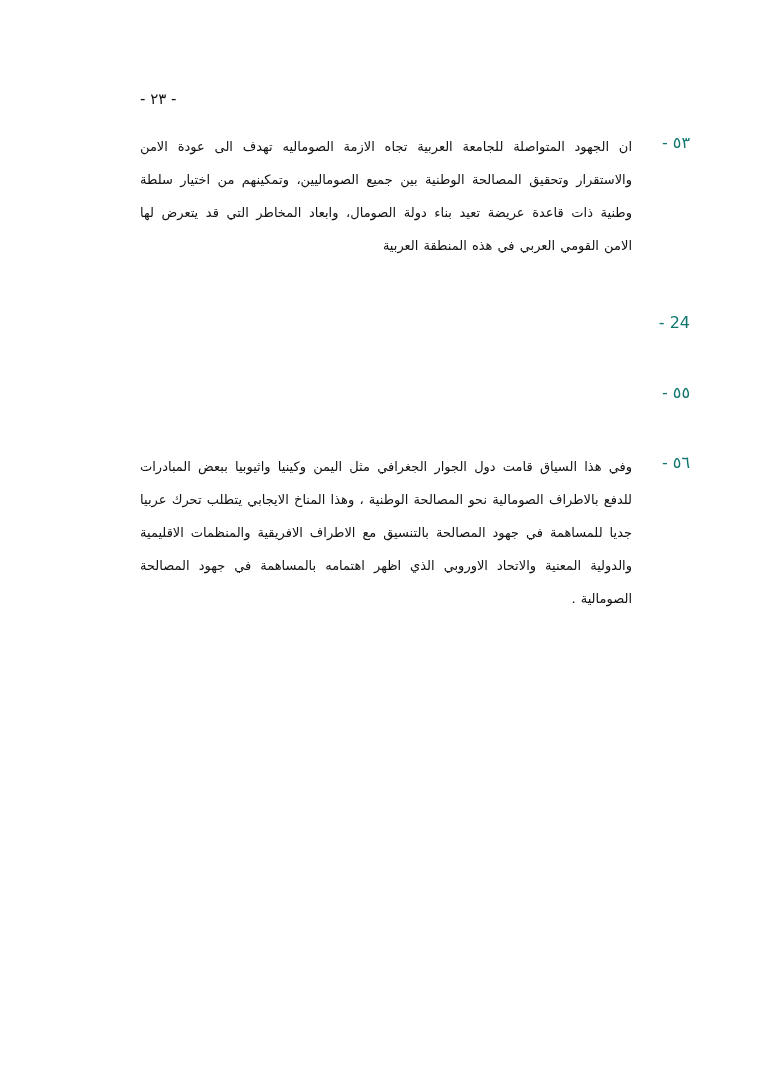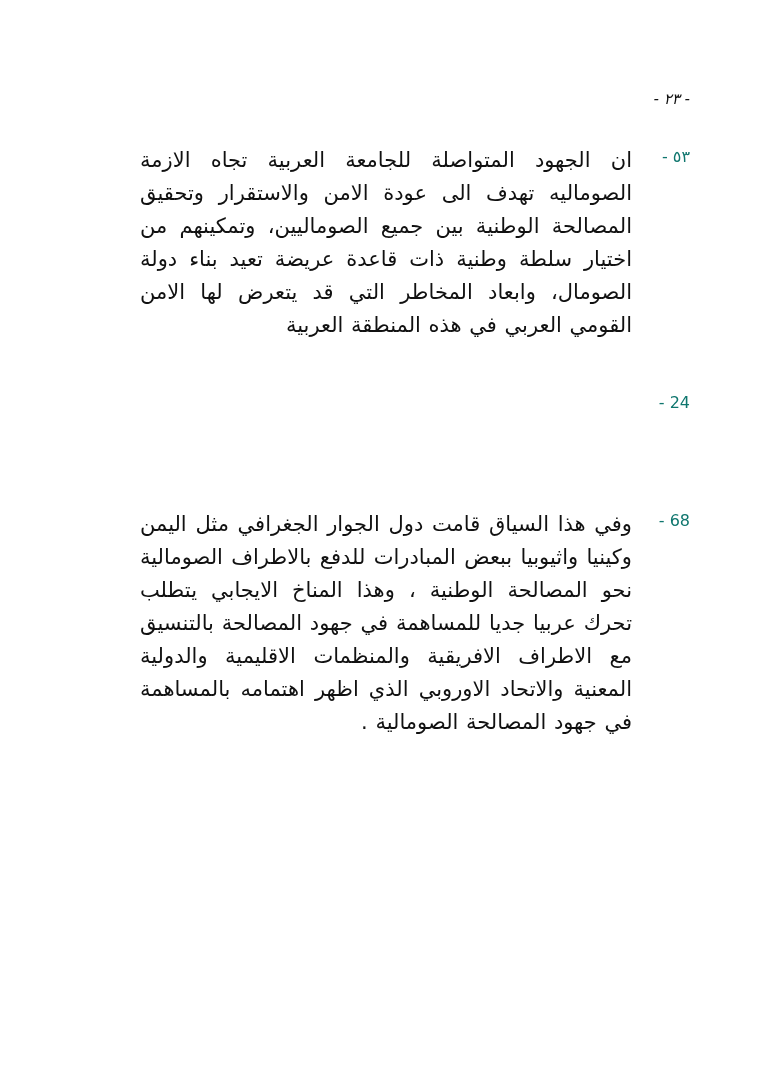--- a/index.html
+++ b/index.html
@@ -13,42 +13,41 @@
     overflow: hidden;
   }
   .page {
     position: relative;
     width: 772px;
     height: 1088px;
     padding: 90px 82px 40px 140px; 
     direction: rtl;
   }
   .page-number {
-    text-align: right;
+    text-align: left;
     font-size: 15px;
     letter-spacing: 3px;
-    margin-bottom: 36px;
+    margin-bottom: 22px;
     color: #111;
-    font-style: italic;
   }
   .paragraph {
     display: flex;
     direction: rtl;
     margin-bottom: 48px;
   }
   .para-num {
     flex: 0 0 58px;
     font-size: 16px;
     white-space: nowrap;
     padding-top: 3px;
     color: #0f766e;
   }
   .para-text {
     flex: 1 1 auto;
-    font-size: 21px;
+    font-size: 13px;
     line-height: 33px;
     text-align: justify;
     text-justify: inter-word;
     color: #111;
     word-spacing: 1px;
   }
 </style>
 </head>
 <body>
 
@@ -61,21 +60,22 @@
     <div class="paragraph">
       <div class="para-num">٥٣ -</div>
       <div class="para-text">ان الجهود المتواصلة للجامعة العربية تجاه الازمة الصوماليه تهدف الى عودة الامن والاستقرار وتحقيق المصالحة الوطنية بين جميع الصوماليين، وتمكينهم من اختيار سلطة وطنية ذات قاعدة عريضة تعيد بناء دولة الصومال، وابعاد المخاطر التي قد يتعرض لها الامن القومي العربي في هذه المنطقة العربية</div>
     </div>
 
     <div class="paragraph">
       <div class="para-num">24 -</div>
     </div>
 
     <div class="paragraph">
+      <div class="para-num">٥٥ -</div>
     </div>
 
     <div class="paragraph">
-      <div class="para-num">68 -</div>
+      <div class="para-num">٥٦ -</div>
       <div class="para-text">وفي هذا السياق قامت دول الجوار الجغرافي مثل اليمن وكينيا واثيوبيا ببعض المبادرات للدفع بالاطراف الصومالية نحو المصالحة الوطنية ، وهذا المناخ الايجابي يتطلب تحرك عربيا جديا للمساهمة في جهود المصالحة بالتنسيق مع الاطراف الافريقية والمنظمات الاقليمية والدولية المعنية والاتحاد الاوروبي الذي اظهر اهتمامه بالمساهمة في جهود المصالحة الصومالية .</div>
     </div>
 
   </div>
 </div>
 
 </body></html>

